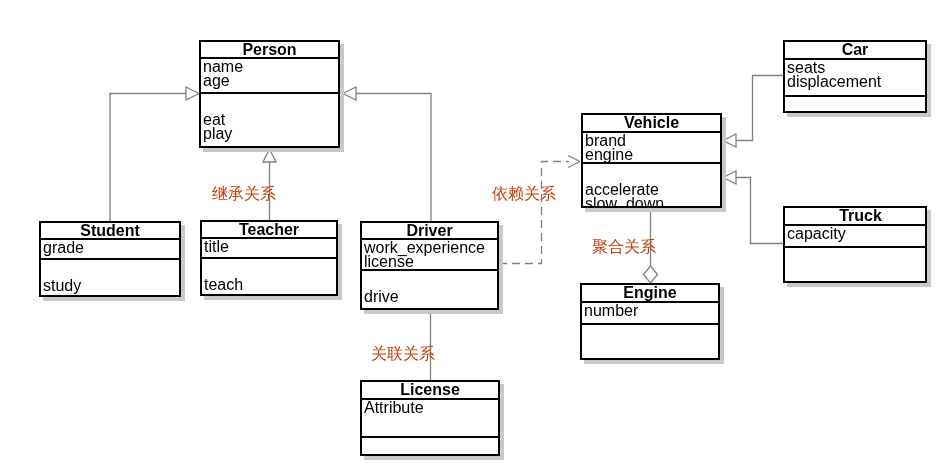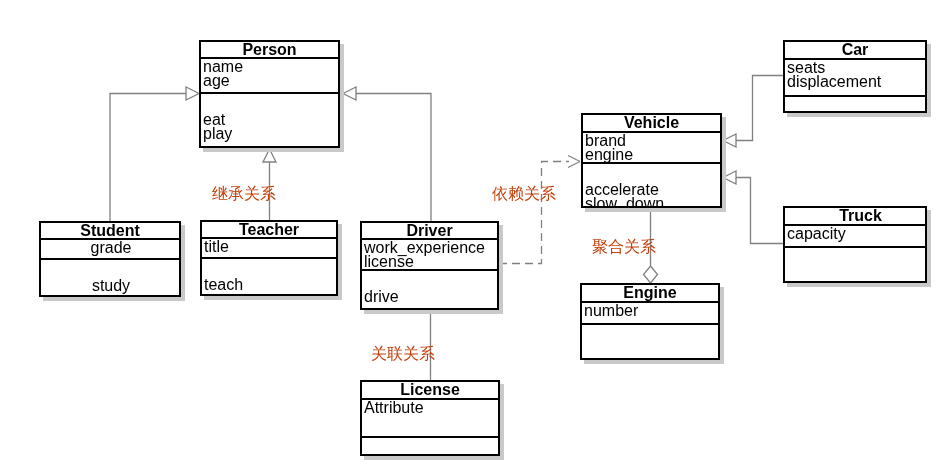--- a/index.html
+++ b/index.html
@@ -50,21 +50,21 @@
   .row { line-height: 14px; white-space: nowrap; }
   .rel-label {
     position: absolute;
     font-size: 16px;
     color: #c2410c;
     white-space: nowrap;
   }
   
   #box-person  { left:199px; top:40px;  width:141px; height:108px; }
   #box-person  .cls-title { height:17px; } #box-person  .cls-attrs { height:35px; }
-  #box-student { left:39px;  top:221px; width:142px; height:76px;text-align:center; }
+  #box-student { left:39px;  top:221px; width:142px; height:76px; }
   #box-student .cls-title { height:17px; } #box-student .cls-attrs { height:20px; }
   #box-teacher { left:200px; top:220px; width:138px; height:76px; }
   #box-teacher .cls-title { height:17px; } #box-teacher .cls-attrs { height:20px; }
   #box-driver  { left:360px; top:221px; width:139px; height:89px; }
   #box-driver  .cls-title { height:17px; } #box-driver  .cls-attrs { height:31px; }
   #box-license { left:360px; top:380px; width:140px; height:76px; }
   #box-license .cls-title { height:18px; } #box-license .cls-attrs { height:38px; }
   #box-vehicle { left:581px; top:113px; width:141px; height:95px; }
   #box-vehicle .cls-title { height:18px; } #box-vehicle .cls-attrs { height:31px; }
   #box-engine  { left:580px; top:283px; width:140px; height:77px; }

